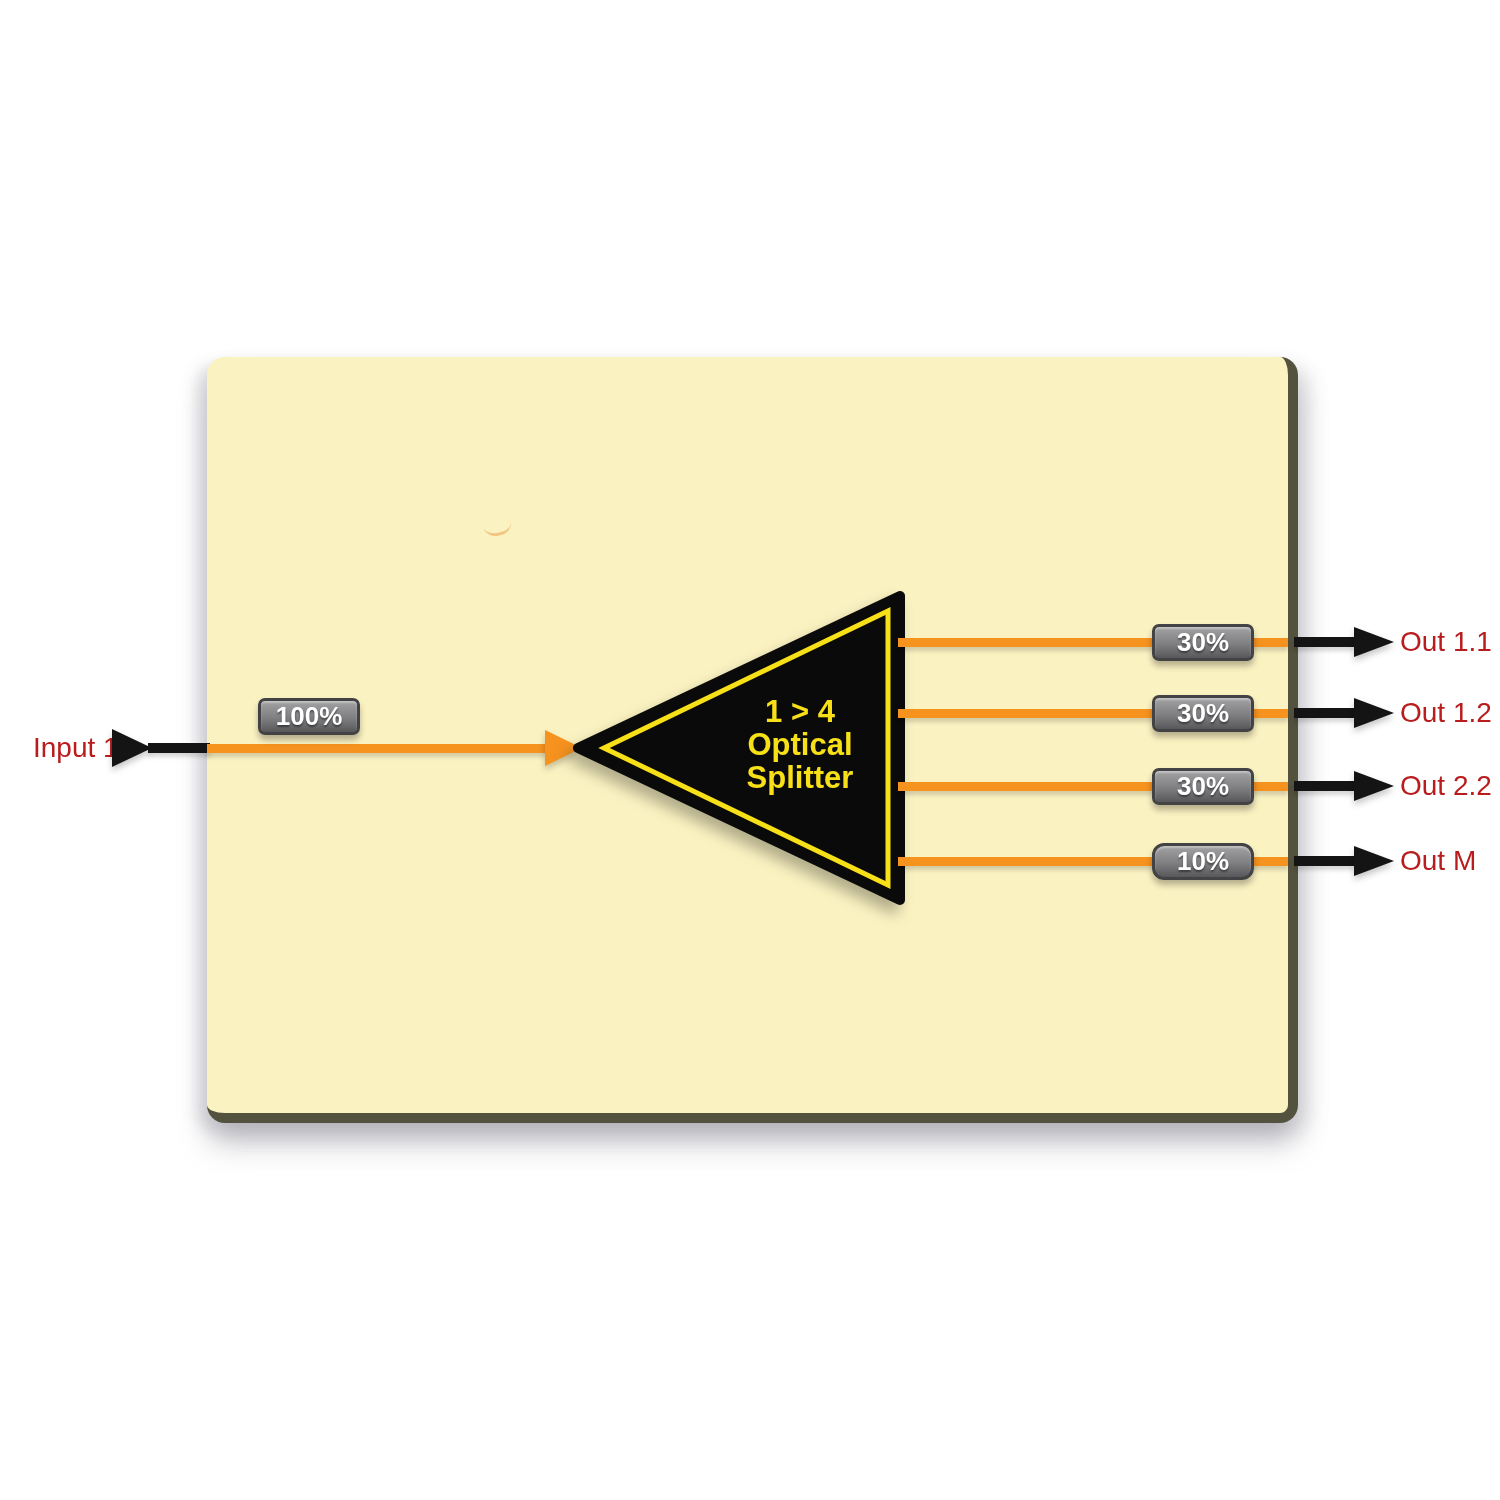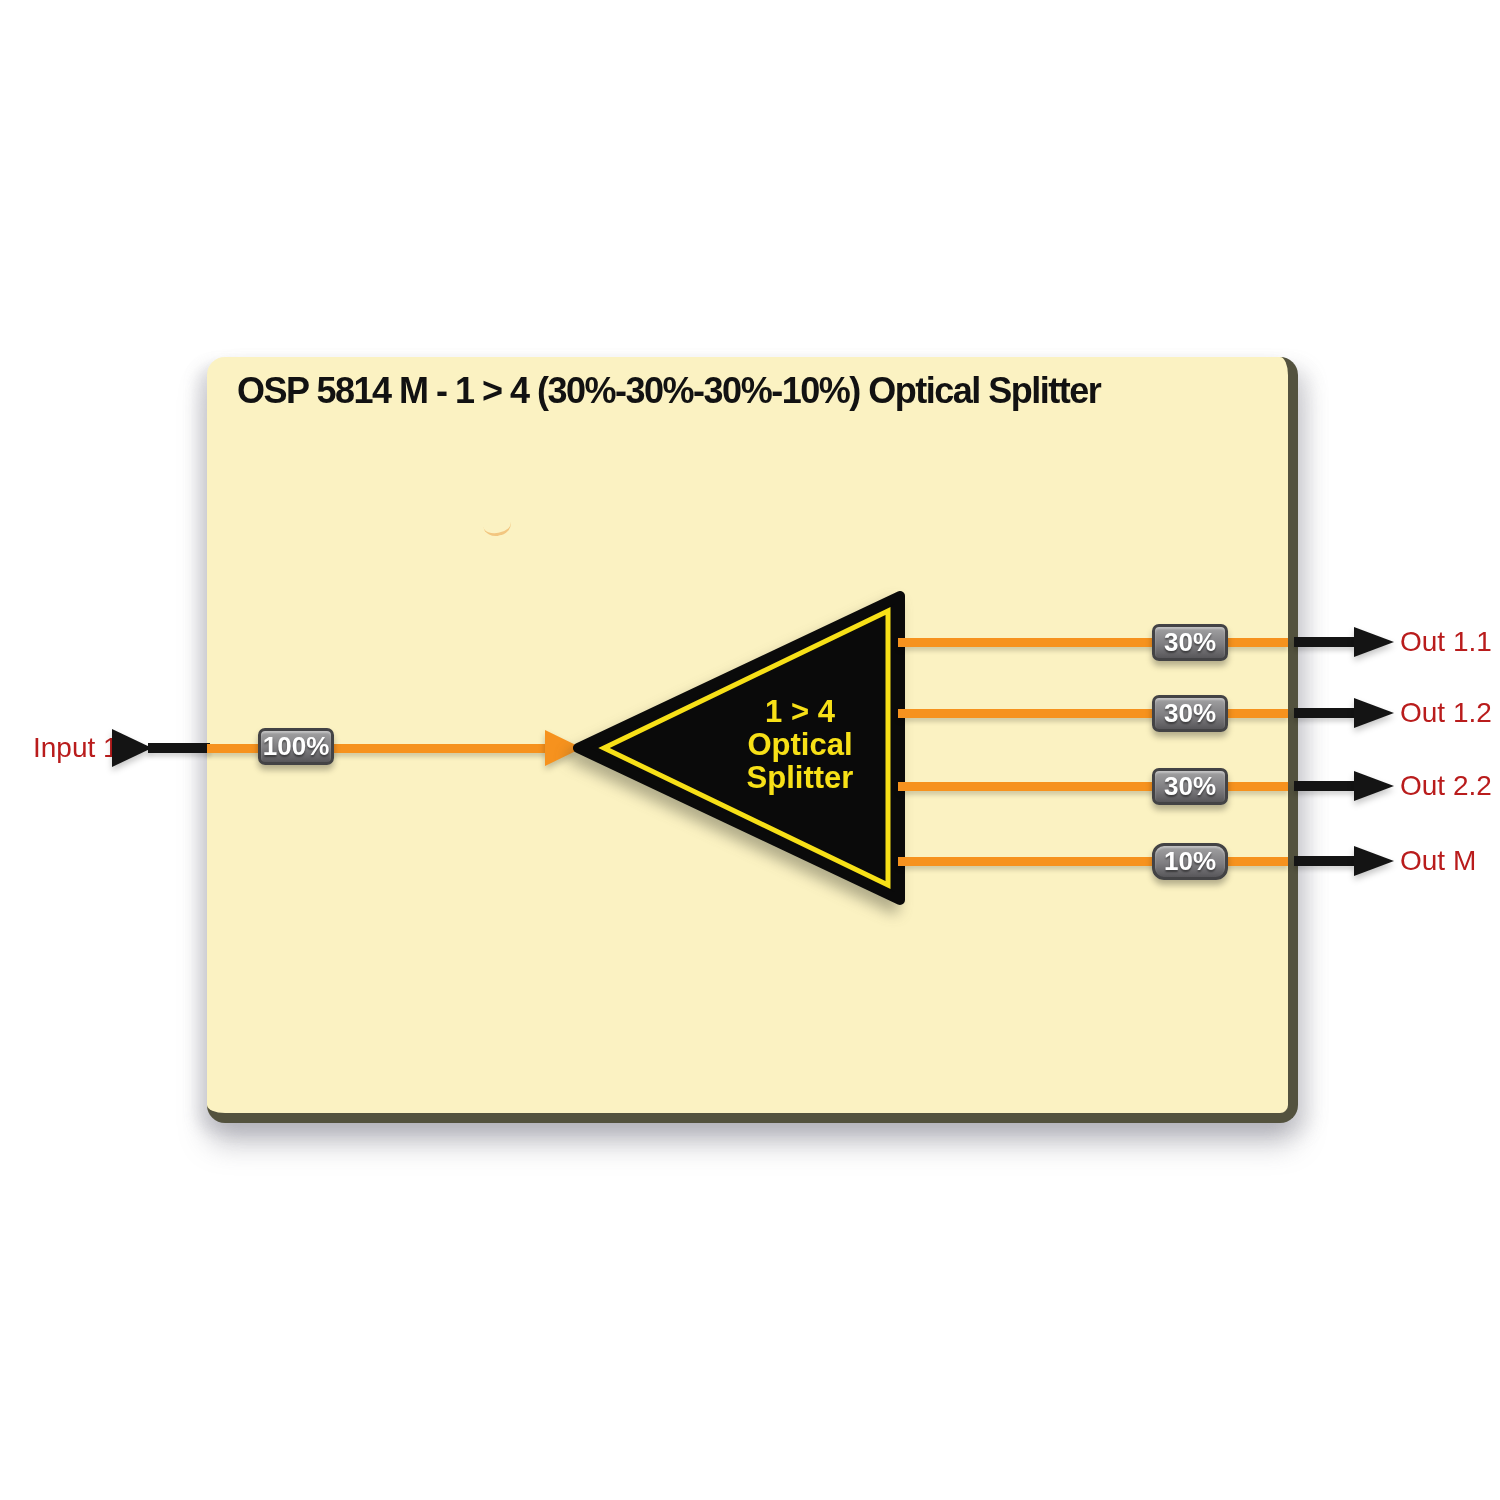--- a/index.html
+++ b/index.html
@@ -67,21 +67,21 @@
     border-bottom: 19px solid transparent;
     border-left: 40px solid #141414;
   }
   .arrow-orange {
     border-top: 18px solid transparent;
     border-bottom: 18px solid transparent;
     border-left: 37px solid #F6921E;
   }
   .badge {
     position: absolute;
-    width: 76px;
+    width: 102px;
     height: 37px;
     box-sizing: border-box;
     display: flex;
     align-items: center;
     justify-content: center;
     background: linear-gradient(#A2A2A3, #7F7E81 55%, #58575A);
     border: 3px solid #434345;
     border-radius: 7px;
     color: #ffffff;
     font-size: 26px;
@@ -114,30 +114,29 @@
     opacity: 0.8;
   }
 </style>
 </head>
 <body>
 
 <div class="canvas">
 
   <div class="card"></div>
 
-  <div class="title">OSP 5814 M - 1 &gt; 4 (30%-30%-30%-10%) Optical Splitter</div>
 
   <div class="smudge"></div>
 
   <div class="io-label" style="left:33px; top:731px;">Input 1</div>
   <div class="arrow-right arrow-black-big" style="left:112px; top:729px;"></div>
   <div class="hline black-line" style="left:148px; top:743px; width:62px;"></div>
   <div class="hline orange-line" style="left:207px; top:744px; width:340px;"></div>
   <div class="arrow-right arrow-orange" style="left:545px; top:730px;"></div>
-  <div class="badge" style="left:258px; top:728px;">100%</div>
+  <div class="badge" style="left:258px; top:698px;">100%</div>
 
   <svg class="splitter-svg" width="400" height="380" viewBox="540 560 400 380">
     <polygon points="578,748 900,596 900,900" fill="#0A0A0A" stroke="#0A0A0A" stroke-width="10" stroke-linejoin="round"></polygon>
     <polygon points="604,748 888,611 888,885" fill="none" stroke="#F7E017" stroke-width="5" stroke-linejoin="miter"></polygon>
     <text class="splitter-text" x="800" y="722" text-anchor="middle">1 &gt; 4</text>
     <text class="splitter-text" x="800" y="755" text-anchor="middle">Optical</text>
     <text class="splitter-text" x="800" y="788" text-anchor="middle">Splitter</text>
   </svg>
 
   <div class="hline orange-line" style="left:898px; top:638px; width:390px;"></div>

